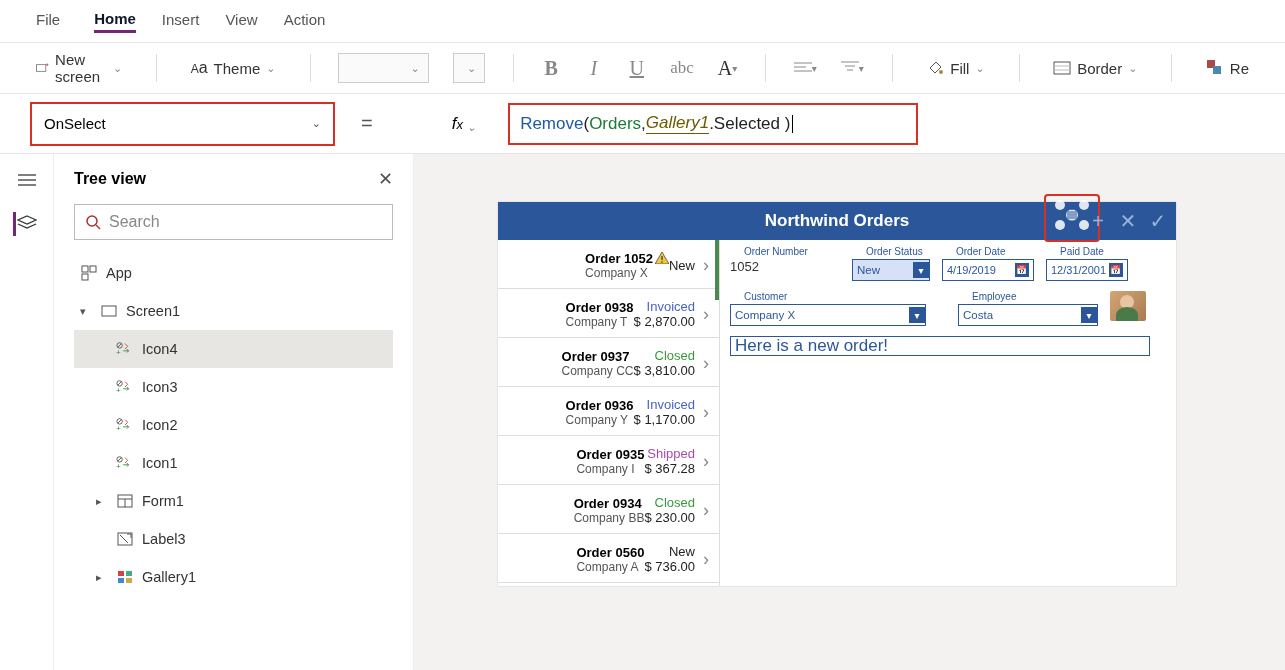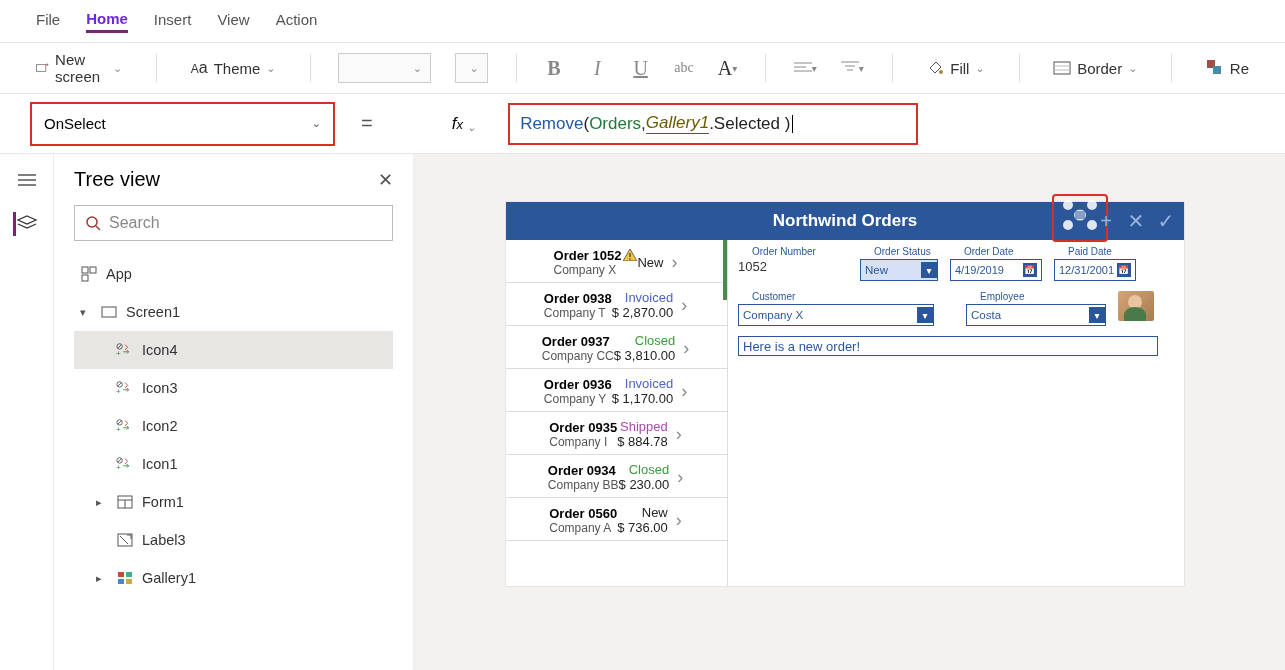--- a/index.html
+++ b/index.html
@@ -1,21 +1,21 @@
 <!DOCTYPE html>
 <html><head>
 <meta charset="utf-8">
 <style>
 * { box-sizing: border-box; margin: 0; padding: 0; font-family: "Segoe UI", Arial, sans-serif; }
 body { width: 1285px; height: 670px; background: #fff; overflow: hidden; position: relative; }
 
 
 .menubar { height: 42px; display: flex; align-items: center; padding: 0 36px; gap: 26px; font-size: 15px; color: #555; }
 .menubar .item { cursor: pointer; padding-bottom: 3px; }
-.menubar .item.active { color: #6d28d9; font-weight: 600; border-bottom: 3px solid #742774; }
+.menubar .item.active { color: #0f172a; font-weight: 600; border-bottom: 3px solid #742774; margin-left: 8px; }
 
 
 .ribbon { height: 52px; border-top: 1px solid #e5e5e5; border-bottom: 1px solid #e5e5e5; display: flex; align-items: center; padding: 0 30px; gap: 24px; font-size: 15px; color: #333; }
 .ribbon .group { display: flex; align-items: center; gap: 6px; padding: 0 6px; }
 .ribbon .sep { width: 1px; height: 28px; background: #ddd; margin: 0 4px; }
 .ribbon .dd { border: 1px solid #ccc; background: #fafafa; height: 30px; display: inline-flex; align-items: center; padding: 0 8px; color: #888; }
 .ribbon .dd.small { width: 50px; }
 .ribbon .dd.big { width: 180px; }
 .ribbon-btn { display: inline-flex; align-items: center; justify-content: center; width: 42px; height: 30px; color: #888; }
 .ribbon-btn .letter { font-family: Georgia, serif; font-size: 20px; }
@@ -35,46 +35,46 @@
 .main { display: flex; height: calc(670px - 42px - 52px - 60px); }
 
 
 .leftrail { width: 54px; border-right: 1px solid #eee; display: flex; flex-direction: column; align-items: center; padding-top: 14px; gap: 20px; }
 .leftrail .railbtn { width: 24px; height: 24px; display: flex; align-items: center; justify-content: center; color: #555; }
 .leftrail .railbtn.active { border-left: 3px solid #742774; padding-left: 0; margin-left: -3px; }
 
 
 .treepanel { width: 360px; border-right: 1px solid #eee; padding: 14px 20px 0 20px; }
 .tree-header { display: flex; align-items: center; justify-content: space-between; margin-bottom: 14px; }
-.tree-header h2 { font-size: 20px; font-weight: 400; }
+.tree-header h2 { font-size: 16px; font-weight: 700; }
 .tree-header .close { font-size: 18px; color: #555; cursor: pointer; }
 .search { border: 1px solid #bbb; height: 36px; display: flex; align-items: center; padding: 0 10px; gap: 8px; color: #888; margin-bottom: 14px; }
 .tree { font-size: 14.5px; color: #333; }
 .tree-row { display: flex; align-items: center; height: 38px; gap: 8px; padding-left: 6px; cursor: pointer; }
 .tree-row.selected { background: #e8e6e3; }
 .indent1 { padding-left: 22px; }
 .indent2 { padding-left: 42px; }
 .tree-icon { width: 18px; height: 18px; display: inline-flex; align-items: center; justify-content: center; }
 .caret { font-size: 11px; color: #555; width: 12px; }
 .multi-icon svg { display: block; }
 
 
 .canvas { flex: 1; background: #f3f2f1; position: relative; }
-.app-preview { position: absolute; left: 92px; top: 48px; width: 678px; height: 384px; background: #fff; box-shadow: 0 0 1px rgba(0,0,0,.3); }
+.app-preview { position: absolute; left: 84px; top: 48px; width: 678px; height: 384px; background: #fff; box-shadow: 0 0 1px rgba(0,0,0,.3); }
 .titlebar { height: 38px; background: #2b579a; color: #fff; display: flex; align-items: center; justify-content: center; font-weight: 700; font-size: 17px; position: relative; }
 .titlebar-icons { position: absolute; right: 8px; top: 0; height: 38px; display: flex; align-items: center; gap: 10px; }
 .titlebar-icons .ticon { width: 20px; height: 20px; display: flex; align-items: center; justify-content: center; color: #9ab3db; font-size: 20px; font-weight: 300; }
 .titlebar-icons .ticon.check { color: #9ab3db; }
 .trash-highlight { position: absolute; border: 2px solid #d93025; border-radius: 4px; width: 56px; height: 48px; right: 76px; top: -8px; pointer-events: none; }
 .trash-sel { position: absolute; right: 86px; top: -3px; }
 
 .app-body { display: flex; height: calc(384px - 38px); }
 .gallery { width: 222px; border-right: 1px solid #ddd; overflow: hidden; position: relative; }
 .gallery::after { content: ""; position: absolute; right: 0; top: 0; width: 4px; height: 60px; background: #4a8a4a; }
-.gitem { border-bottom: 1px solid #ddd; padding: 6px 10px 4px 8px; display: flex; align-items: center; justify-content: center; height: 43px; }
+.gitem { border-bottom: 1px solid #ddd; padding: 6px 10px 4px 8px; display: flex; align-items: center; justify-content: flex-end; height: 49px; }
 .gitem .left { display: flex; flex-direction: column; }
 .gitem .title { font-weight: 700; font-size: 13px; display: flex; align-items: center; gap: 2px; }
 .gitem .sub { font-size: 12px; color: #555; }
 .gitem .right { display: flex; align-items: center; gap: 8px; }
 .gitem .status-amt { display: flex; flex-direction: column; align-items: flex-end; }
 .gitem .status { font-size: 13px; }
 .gitem .amt { font-size: 13px; color: #222; }
 .gitem .chev { color: #888; font-size: 18px; }
 .status-New { color: #222; }
 .status-Invoiced { color: #4a62c8; }
@@ -87,21 +87,21 @@
 .form-field .label { font-size: 10px; color: #2b579a; margin-left: 14px; }
 .form-field .val { font-size: 13px; color: #333; }
 .combo { height: 22px; border: 1px solid #2b579a; display: flex; align-items: center; justify-content: space-between; padding: 0 4px; font-size: 11.5px; }
 .combo .dd-arrow { width: 16px; height: 16px; background: #2b579a; color: #fff; display: flex; align-items: center; justify-content: center; font-size: 10px; margin-right: -4px; }
 .combo.sel { background: #d6e1f5; }
 .datebox { height: 22px; border: 1px solid #2b579a; display: flex; align-items: center; justify-content: space-between; padding: 0 4px; font-size: 11px; width: 92px; }
 .datebox .cal { width: 14px; height: 14px; background: #2b579a; color: #fff; font-size: 9px; display: flex; align-items: center; justify-content: center; }
 .avatar-img { width: 36px; height: 30px; background: linear-gradient(135deg,#d4a574,#a67c52); border-radius: 2px; position: relative; overflow: hidden; }
 .avatar-img::before { content: ""; position: absolute; left: 10px; top: 4px; width: 14px; height: 14px; border-radius: 50%; background: #e8c4a0; }
 .avatar-img::after { content: ""; position: absolute; left: 6px; top: 16px; width: 22px; height: 16px; border-radius: 50% 50% 0 0; background: #4a7a4a; }
-.notes-input { width: 420px; height: 20px; border: 1px solid #2b579a; font-size: 13px; padding: 0 4px; display: flex; align-items: center; }
+.notes-input { width: 420px; height: 20px; border: 1px solid #2b579a; font-size: 17px; padding: 0 4px; display: flex; align-items: center; }
 
 .warn-icon { display: inline-block; width: 14px; height: 12px; }
 .warn-icon svg { display: block; }
 </style>
 </head>
 <body>
 
 <div class="menubar">
   <span class="item">File</span>
   <span class="item active">Home</span>
@@ -139,21 +139,21 @@
   <div class="ribbon-btn">
       <span class="letter" style="font-weight:700">B</span>
     </div>
   <div class="ribbon-btn">
       <span class="letter" style="font-style:italic">I</span>
     </div>
   <div class="ribbon-btn">
       <span class="letter" style="text-decoration:underline">U</span>
     </div>
   <div class="ribbon-btn">
-      <span class="letter" style="font-size:14px">abc</span>
+      <span class="letter" style="font-size:17px">abc</span>
     </div>
   <div class="ribbon-btn">
       <span class="letter" style="color:#333">A</span>
       <span style="font-size:10px">▾</span>
     </div>
   <div class="sep"></div>
   <div class="ribbon-btn">
     <svg width="18" height="14">
         <line x1="0" y1="2" x2="18" y2="2" stroke="#888"></line>
         <line x1="0" y1="6" x2="12" y2="6" stroke="#888"></line>
@@ -440,21 +440,21 @@
               </div>
             </div>
             <div class="gitem">
               <div class="left">
                 <span class="title">Order 0935</span>
                 <span class="sub">Company I</span>
               </div>
               <div class="right">
                 <div class="status-amt">
                   <span class="status status-Shipped">Shipped</span>
-                  <span class="amt">$ 884.78</span>
+                  <span class="amt">$ 367.28</span>
                 </div>
                 <span class="chev">›</span>
               </div>
             </div>
             <div class="gitem">
               <div class="left">
                 <span class="title">Order 0934</span>
                 <span class="sub">Company BB</span>
               </div>
               <div class="right">

